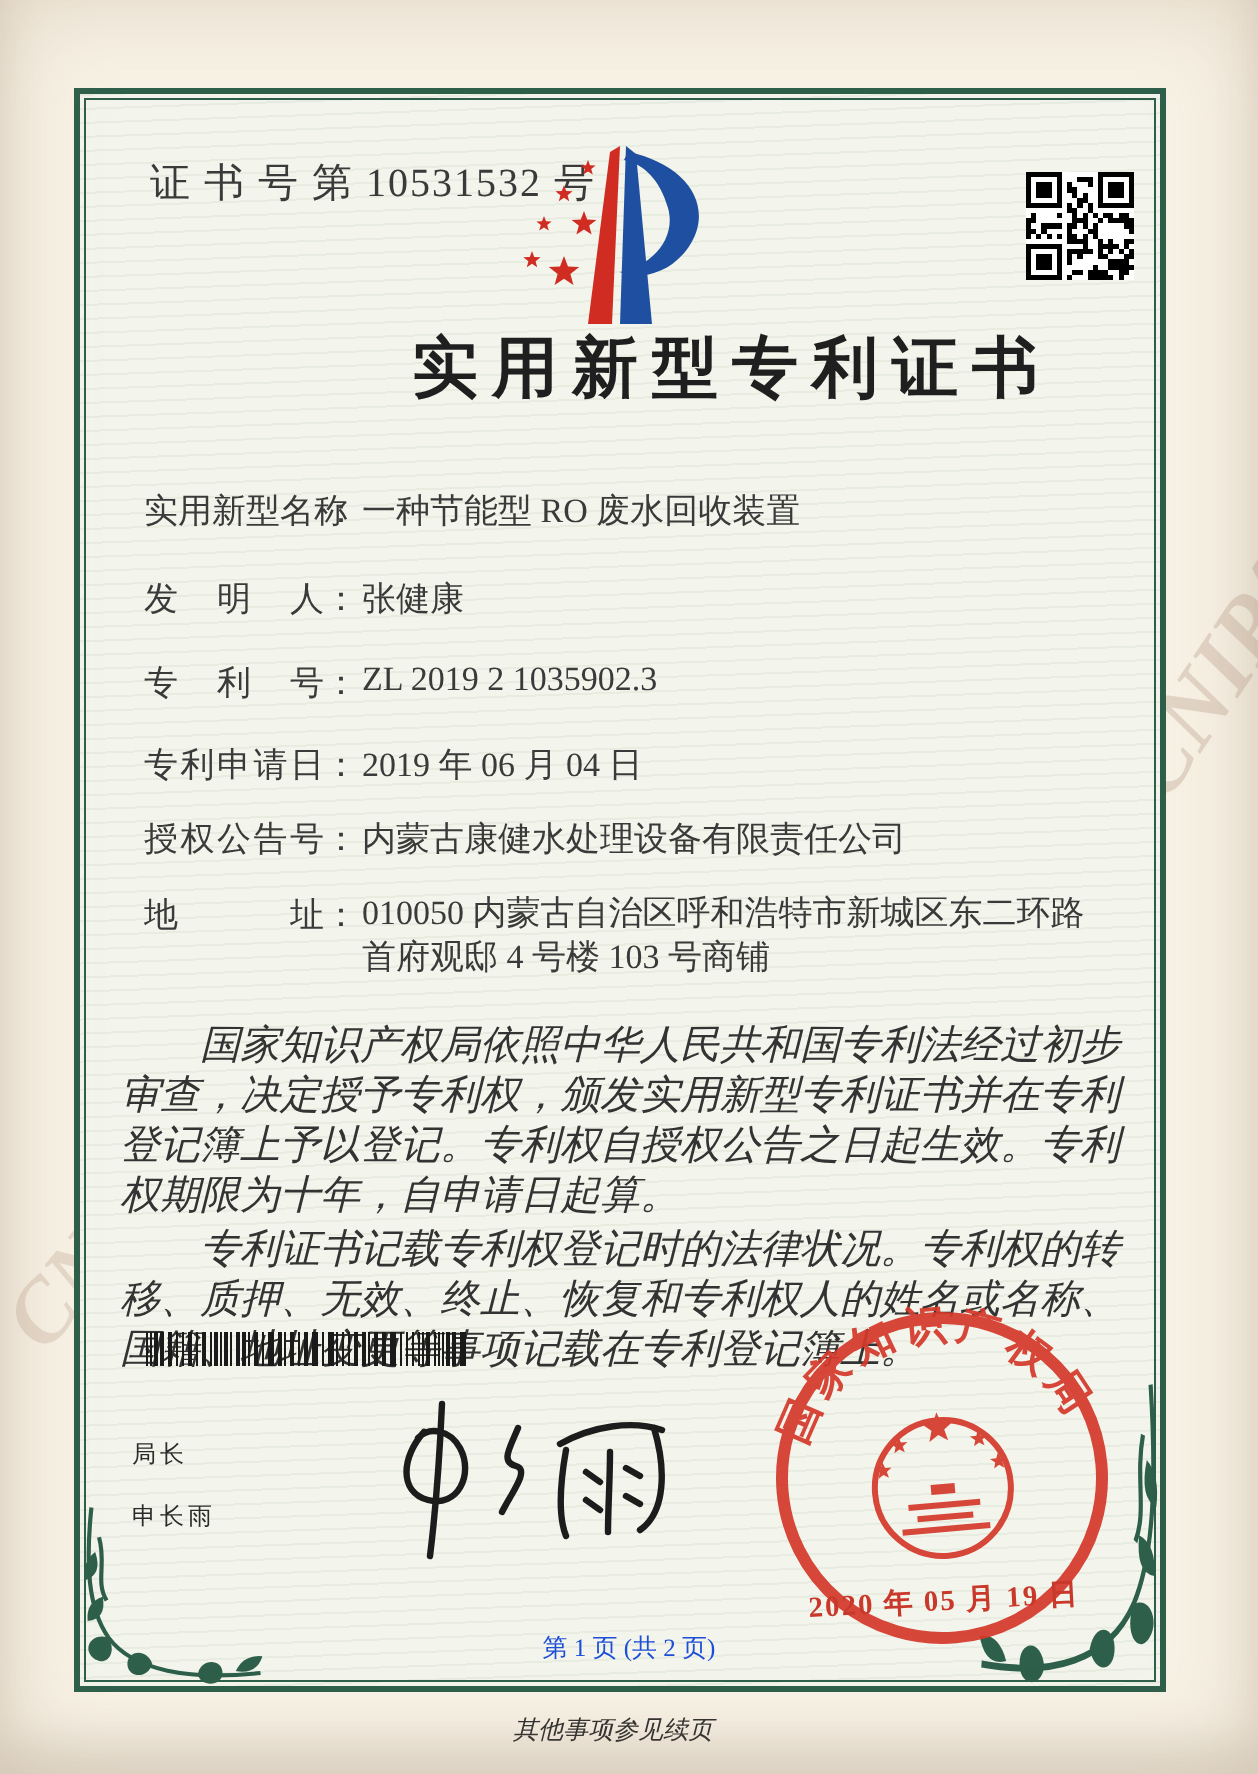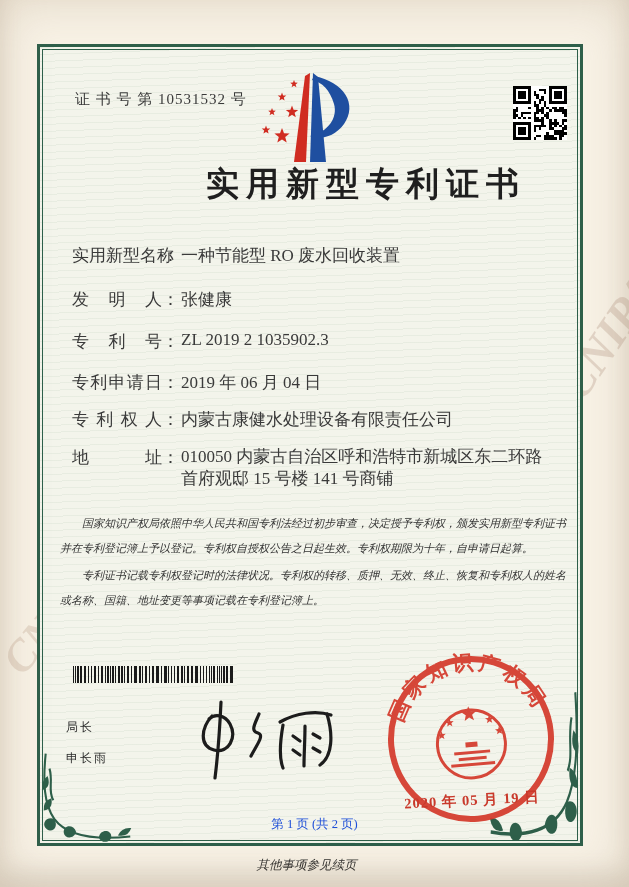--- a/index.html
+++ b/index.html
@@ -9,34 +9,34 @@
     box-shadow:inset 0 0 50px rgba(160,135,105,.28), inset 0 -16px 22px rgba(120,100,80,.15);}
   .wm{position:absolute;font-family:"Liberation Serif",serif;font-style:italic;font-weight:bold;
     color:rgba(188,160,140,.34);pointer-events:none;white-space:nowrap;}
   .wm-a{left:58px;top:96px;font-size:40px;transform:rotate(-38deg);}
   .wm-b{left:540px;top:310px;font-size:46px;transform:rotate(-56deg);color:rgba(196,172,156,.42);}
   .wm-c{left:-12px;top:592px;font-size:44px;transform:rotate(-50deg);color:rgba(188,160,140,.30);}
   .frame{position:absolute;left:37px;top:44px;width:540px;height:796px;
     border:3px solid #2e5f4a;background:#f3f4eb;
     background-image:repeating-linear-gradient(178deg, rgba(130,165,135,.10) 0 1px, rgba(0,0,0,0) 1px 7px);}
   .frame::before{content:'';position:absolute;inset:2px;border:1px solid #2e5f4a;pointer-events:none;}
-  .cert-no{position:absolute;left:75px;top:90px;font-size:15px;color:#3a3a3a;letter-spacing:1px;}
+  .cert-no{position:absolute;left:75px;top:78px;font-size:20px;color:#3a3a3a;letter-spacing:1px;}
   .title{position:absolute;left:0;top:162px;width:629px;text-align:center;font-size:33px;
     font-weight:bold;color:#1f1f1f;letter-spacing:7px;text-indent:7px;padding-left:48px;}
   .frow{position:absolute;left:72px;width:490px;font-size:17px;color:#3a3a3a;white-space:nowrap;}
   .fl{display:inline-block;width:90px;text-align:justify;text-align-last:justify;vertical-align:top;}
   .colon{display:inline-block;vertical-align:top;}
   .fv{display:inline-block;margin-left:2px;vertical-align:top;}
   .r1{top:244px}.r2{top:288px}.r3{top:330px}.r4{top:371px}.r5{top:408px}
   .r6{top:446px;white-space:normal;}
   .r6 .fv{width:374px;line-height:22px;}
   .r7{top:490px}
   .grant-no{position:absolute;left:250px;top:0;}
   .grant-no .fl{width:86px;}
-  .paras{position:absolute;left:60px;top:511px;width:512px;font-size:11px;line-height:25px;
+  .paras{position:absolute;left:60px;top:511px;width:512px;font-size:20px;line-height:25px;
     color:#333;font-style:italic;}
   .paras p{margin:0 0 2px 0;text-indent:2em;}
   .signer{position:absolute;left:66px;font-family:"Liberation Sans","DejaVu Sans",sans-serif;
     font-size:12px;color:#2b2b2b;letter-spacing:2px;}
   .signer-title{top:719px;} .signer-name{top:750px;}
   .seal-date{position:absolute;left:392px;top:791px;width:160px;text-align:center;font-size:14.5px;
     color:#c9392b;transform:rotate(-3deg);font-weight:bold;letter-spacing:1px;}
   .page-info{position:absolute;left:0;top:816px;width:629px;text-align:center;font-size:12.5px;color:#1d4ed8;}
   .footer-note{position:absolute;left:0;top:857px;width:613px;text-align:center;font-size:12.5px;
     color:#2e2e2e;font-style:italic;}
@@ -238,24 +238,24 @@
   <div class="frow r2">
     <span class="fl">发明人</span><span class="colon">：</span><span class="fv">张健康</span>
   </div>
   <div class="frow r3">
     <span class="fl">专利号</span><span class="colon">：</span><span class="fv">ZL 2019 2 1035902.3</span>
   </div>
   <div class="frow r4">
     <span class="fl">专利申请日</span><span class="colon">：</span><span class="fv">2019 年 06 月 04 日</span>
   </div>
   <div class="frow r5">
-    <span class="fl">专利权人</span><span class="colon">：</span><span class="fv">内蒙古康健水处理设备有限责任公司</span>
+    <span class="fl">授权公告号</span><span class="colon">：</span><span class="fv">内蒙古康健水处理设备有限责任公司</span>
   </div>
   <div class="frow r6">
-    <span class="fl">地址</span><span class="colon">：</span><span class="fv">010050 内蒙古自治区呼和浩特市新城区东二环路首府观邸 15 号楼 141 号商铺</span>
+    <span class="fl">地址</span><span class="colon">：</span><span class="fv">010050 内蒙古自治区呼和浩特市新城区东二环路首府观邸 4 号楼 103 号商铺</span>
   </div>
 
   <div class="paras">
     <p>国家知识产权局依照中华人民共和国专利法经过初步审查，决定授予专利权，颁发实用新型专利证书并在专利登记簿上予以登记。专利权自授权公告之日起生效。专利权期限为十年，自申请日起算。</p>
     <p>专利证书记载专利权登记时的法律状况。专利权的转移、质押、无效、终止、恢复和专利权人的姓名或名称、国籍、地址变更等事项记载在专利登记簿上。</p>
   </div>
 
   <svg id="barcode" viewBox="0 0 162 17" preserveAspectRatio="none" style="position:absolute;left:73px;top:666px;width:162px;height:17px;">
       <g fill="#1a1a1a">
         <rect x="0" y="0" width="1" height="17"></rect>

